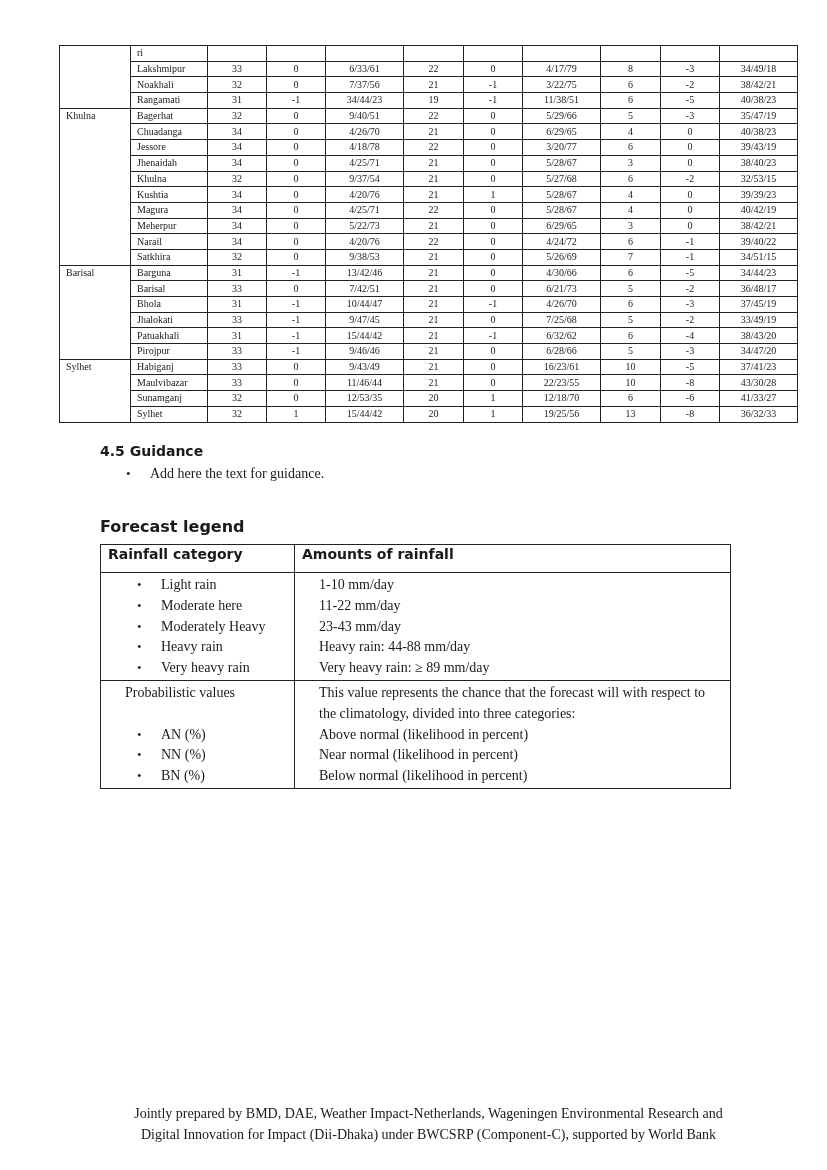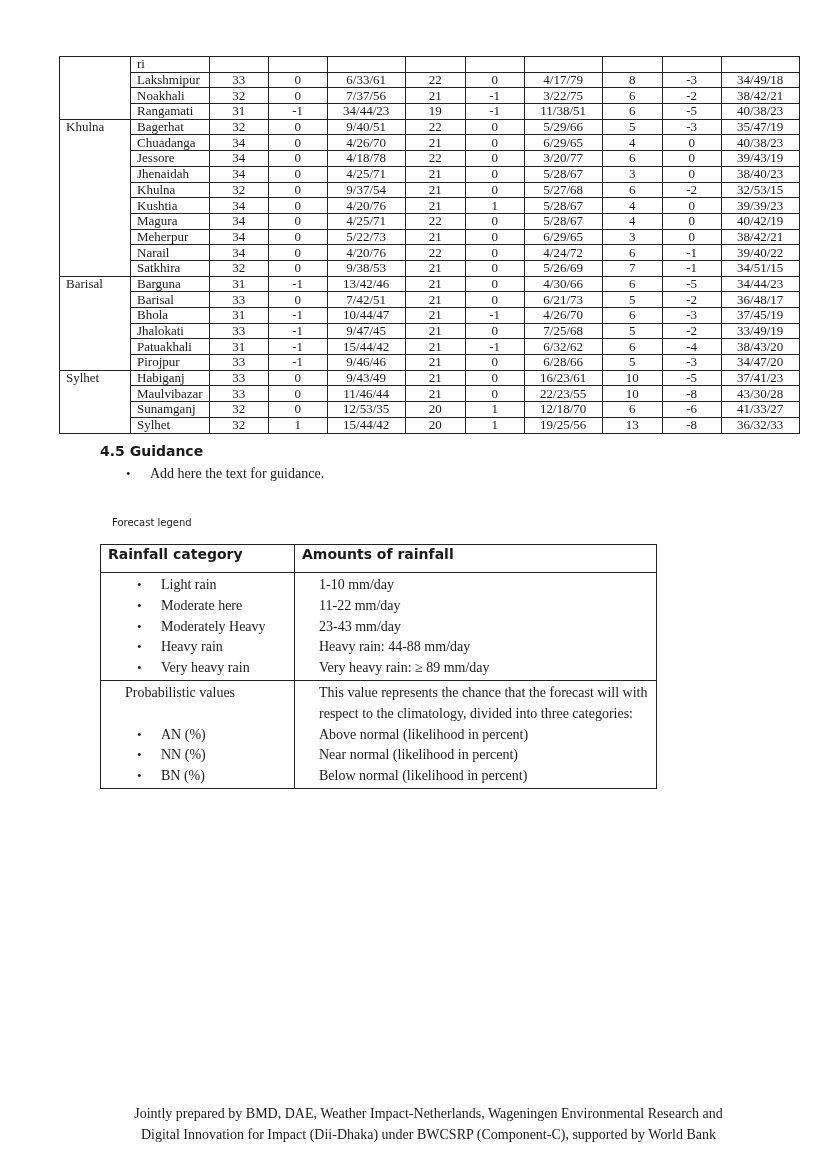--- a/index.html
+++ b/index.html
@@ -1,31 +1,31 @@
 <!DOCTYPE html>
 <html><head>
 <meta charset="utf-8">
 <style>
   html, body { margin: 0; padding: 0; background: #ffffff; }
   body { width: 827px; height: 1170px; position: relative; font-family: "Liberation Serif", "DejaVu Serif", serif; color: #1a1a1a; }
   .page { position: absolute; left: 0; top: 0; width: 827px; height: 1170px; }
 
-  table.data { position: absolute; left: 59px; top: 56px; border-collapse: collapse; font-size: 13px; table-layout: fixed; }
+  table.data { position: absolute; left: 59px; top: 45px; border-collapse: collapse; font-size: 10px; table-layout: fixed; }
   table.data td { border: 1px solid #222; height: 14.7px; padding: 0 6px; line-height: 14px; white-space: nowrap; overflow: hidden; }
   table.data td.num { text-align: center; padding: 0; }
   table.data td.div { vertical-align: top; }
 
   .h-guid { position: absolute; left: 100px; top: 443px; font-family: "DejaVu Sans", sans-serif; font-weight: bold; font-size: 14px; text-align: right; }
   ul.guid { position: absolute; left: 100px; top: 464px; margin: 0; padding: 0 0 0 50px; font-size: 14px; list-style: none; }
   ul.guid li { position: relative; line-height: 20px; }
   ul.guid li::before, .lg li::before { content: "\2022"; position: absolute; left: -24px; font-size: 13px; }
 
-  .h-leg { position: absolute; left: 112px; top: 517px; font-family: "DejaVu Sans", sans-serif; font-weight: normal; font-size: 10px; }
-
-  table.leg { position: absolute; left: 100px; top: 544px; width: 557px; border-collapse: collapse; font-size: 14px; }
+  .h-leg { position: absolute; left: 100px; top: 517px; font-family: "DejaVu Sans", sans-serif; font-weight: bold; font-size: 16px; }
+
+  table.leg { position: absolute; left: 100px; top: 544px; width: 631px; border-collapse: collapse; font-size: 14px; }
   table.leg td { border: 1px solid #222; vertical-align: top; padding: 2px 7px 1px 24px; line-height: 20.8px; }
   table.leg th { border: 1px solid #222; text-align: left; font-family: "DejaVu Sans", sans-serif; font-weight: bold; font-size: 14px; padding: 1px 7px 5px 7px; height: 21px; vertical-align: top; }
   table.leg col.c1 { width: 194px; }
   .lg { list-style: none; margin: 0; padding: 0 0 0 36px; }
   .lg li { position: relative; }
   .gap { height: 20.8px; }
 
   .footer { position: absolute; left: 0; width: 857px; top: 1103px; text-align: center; font-size: 14px; line-height: 21px; }
 </style>
 </head>

